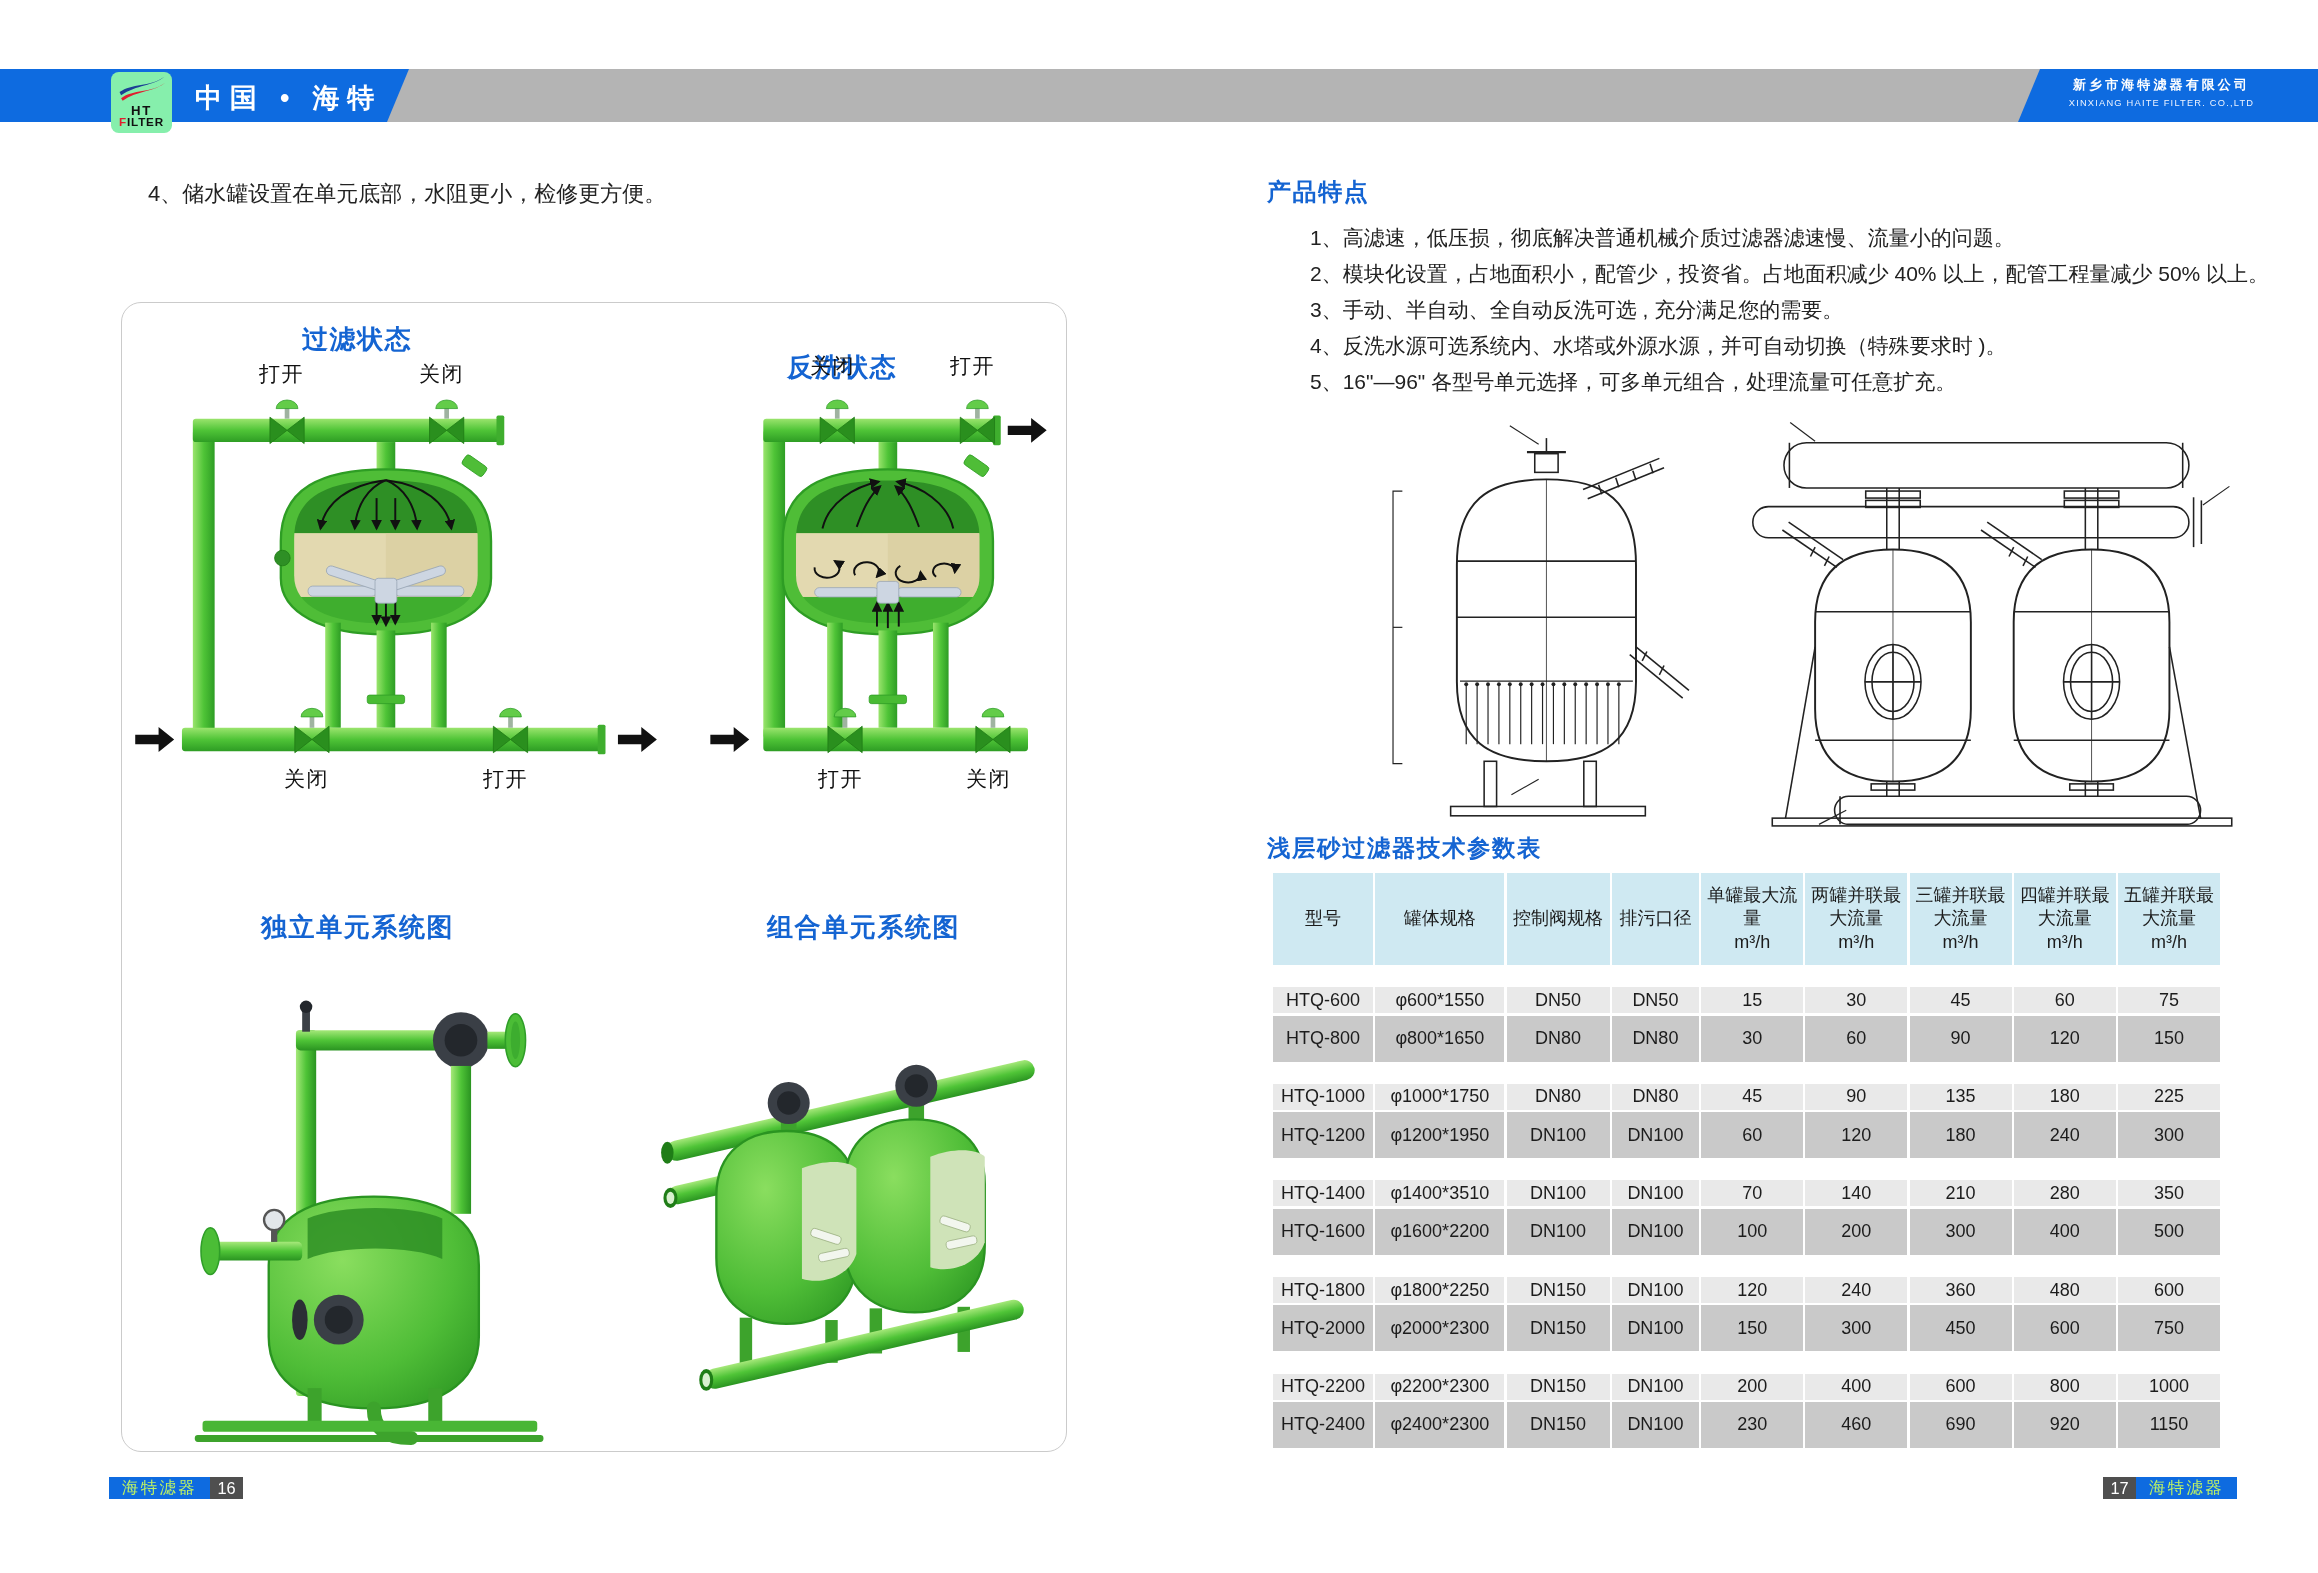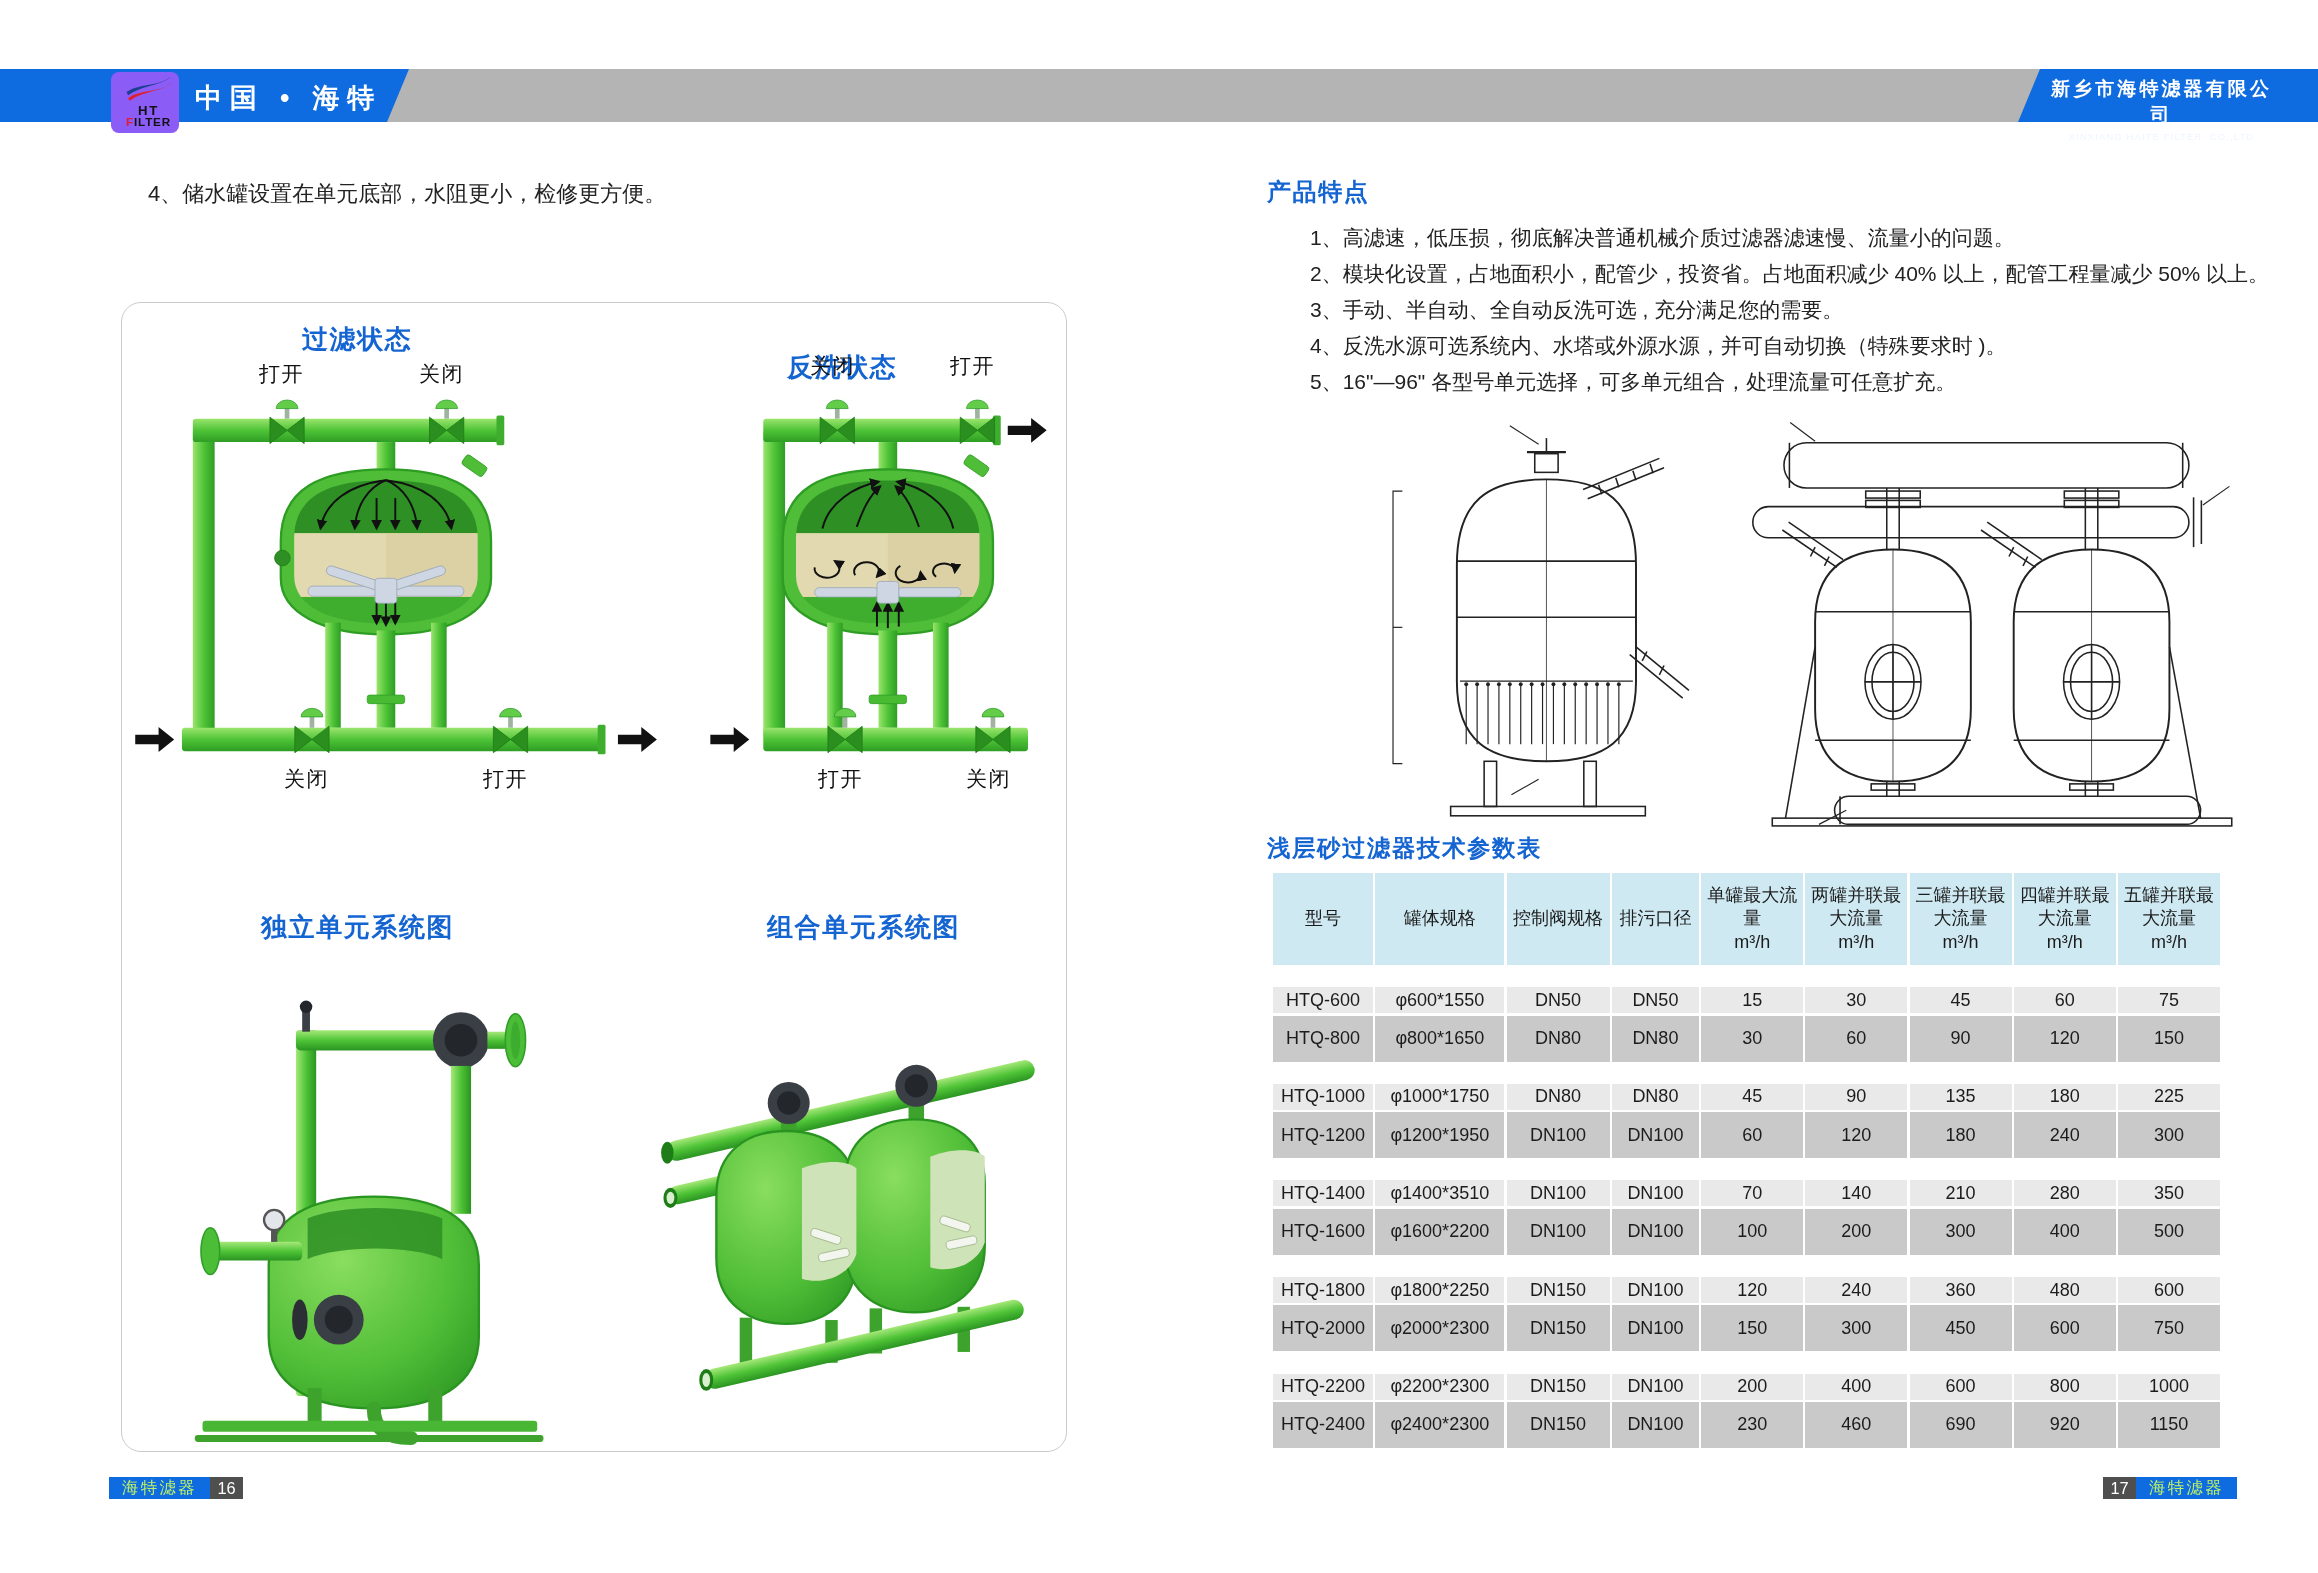--- a/index.html
+++ b/index.html
@@ -5,28 +5,28 @@
   html,body{margin:0;padding:0;}
   body{
     width:2319px;height:1573px;position:relative;overflow:hidden;background:#ffffff;
     font-family:"Liberation Sans","DejaVu Sans",sans-serif;color:#1c1c1c;
   }
   .abs{position:absolute;}
   
   .top-bar{left:0;top:69px;width:2319px;height:53px;background:#0e6be0;}
   .top-bar-gray{left:387px;top:69px;width:1653px;height:53px;background:#b4b4b4;
     clip-path:polygon(22px 0,100% 0,calc(100% - 22px) 100%,0 100%);}
-  .logo-box{left:111px;top:72px;width:61px;height:61px;background:#8b5cf6;border-radius:7.8px;
-    display:flex;flex-direction:column;align-items:center;justify-content:flex-start;padding-left:7px;}
+  .logo-box{left:111px;top:72px;width:61px;height:61px;background:#86efac;border-radius:7.8px;
+    display:flex;flex-direction:column;align-items:center;justify-content:flex-start;}
   .logo-ht{font-size:13.2px;font-weight:bold;color:#111;letter-spacing:1.6px;line-height:11px;}
   .logo-filter{font-size:11.7px;font-weight:bold;color:#111;letter-spacing:0.8px;line-height:12.5px;}
   .logo-filter::first-letter{color:#e11d2e;}
   .brand-name{left:195px;top:80px;font-size:27px;font-weight:bold;color:#ffffff;letter-spacing:7.8px;}
   .company-block{left:2041px;top:76px;width:241px;text-align:center;color:#ffffff;}
-  .company-cn{font-size:19px;font-weight:bold;letter-spacing:3.1px;}
+  .company-cn{font-size:13px;font-weight:bold;letter-spacing:3.1px;}
   .company-en{font-size:9.3px;letter-spacing:1.2px;margin-top:3.9px;color:#eef4ff;}
   
   .intro-text{left:148px;top:179px;font-size:22px;color:#222;}
   .diagram-panel{left:121px;top:302px;width:944px;height:1148px;background:#ffffff;
     border:1.6px solid #cbcbcb;border-radius:20px;}
   .blue-title{color:#1464d2;font-weight:bold;font-size:26px;letter-spacing:1.6px;}
   .valve-label{font-size:21px;color:#111;letter-spacing:1.6px;}
   
   .features-title{left:1267px;top:176px;font-size:24px;font-weight:bold;color:#1464d2;letter-spacing:1.6px;}
   .features-list{left:1310px;top:220px;width:981px;font-size:21px;color:#222;}

